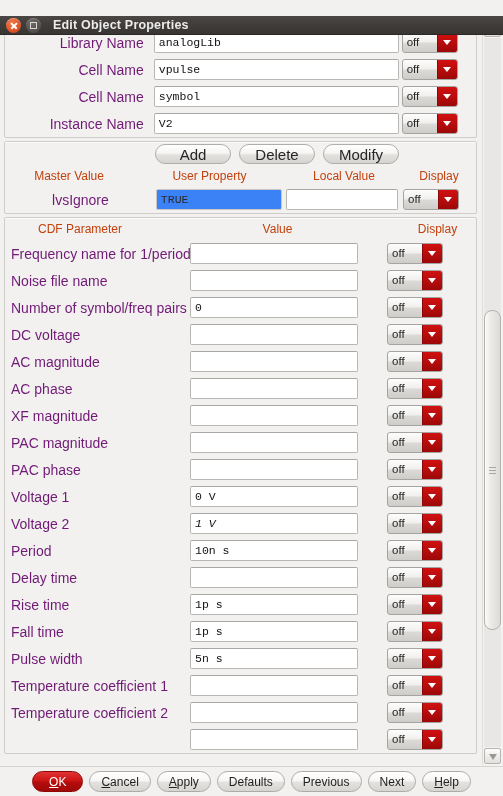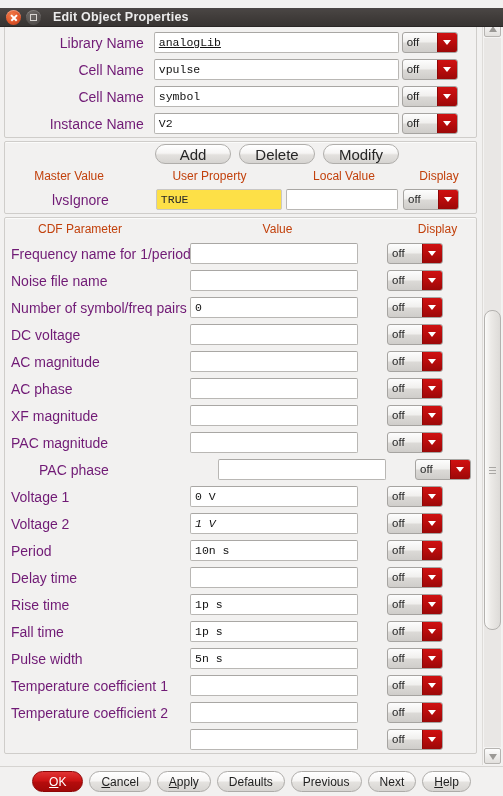--- a/index.html
+++ b/index.html
@@ -17,21 +17,21 @@
     position: relative;
     width: 503px;
     height: 796px;
     overflow: hidden;
     background: #f2f1f0;
   }
 
   
   .titlebar {
     position: absolute;
-    left: 0; top: 8px;
+    left: 0; top: 16px;
     width: 503px;
     height: 19px;
     background: linear-gradient(to bottom, #4b4745 0%, #403c3a 52%, #383533 100%);
     display: flex;
     align-items: center;
     box-sizing: border-box;
     padding-left: 6px;
     z-index: 50;
     border-bottom: 1px solid #2a2726;
   }
@@ -149,21 +149,21 @@
     background: #ffffff;
     font-family: "Liberation Mono", monospace;
     font-size: 11.5px;
     color: #111;
     padding: 0 4px;
     line-height: 19px;
     white-space: nowrap;
     overflow: hidden;
   }
   .tf.ro {
-    background: #fde047;
+    background: #3b82f6;
     color: #2a2a2a;
     border-color: #c9c7c4;
   }
 
   
   .optmenu {
     width: 56px;
     height: 21px;
     display: flex;
     align-items: stretch;
@@ -330,21 +330,21 @@
         <div class="groupbox" id="gb-prop">
           <div class="hdrrow">
             <div class="hdr c-prop" style="text-align:center;padding-right:0">Property</div>
             <div class="hdr c-val">Value</div>
             <div class="hdr c-disp">Display</div>
           </div>
           <div id="prop-rows">
               <div class="row">
                 <div class="lbl" style="width: 150px; box-sizing: border-box; text-align: right; padding-right: 10px;">Library Name</div>
                 <div style="width: 250px; box-sizing: border-box;">
-                  <div class="tf" style="width: 245px; text-decoration: underline;">analogLib</div>
+                  <div class="tf" style="width: 245px;">analogLib</div>
                 </div>
                 <div style="width: 75px; box-sizing: border-box;">
                   <div class="optmenu">
                     <div class="omtext">off</div>
                     <div class="omarrow"></div>
                   </div>
                 </div>
               </div>
               <div class="row">
                 <div class="lbl" style="width: 150px; box-sizing: border-box; text-align: right; padding-right: 10px;">Cell Name</div>
@@ -516,21 +516,21 @@
                   <div class="tf" style="width: 168px;"></div>
                 </div>
                 <div style="width: 75px; box-sizing: border-box; padding-left: 22px;">
                   <div class="optmenu">
                     <div class="omtext">off</div>
                     <div class="omarrow"></div>
                   </div>
                 </div>
               </div>
               <div class="row">
-                <div class="lbl" style="width: 185px; padding-left: 6px; box-sizing: border-box; margin-left: 28px;">PAC phase</div>
+                <div class="lbl" style="width: 185px; padding-left: 6px; box-sizing: border-box;">PAC phase</div>
                 <div style="width: 175px; box-sizing: border-box;">
                   <div class="tf" style="width: 168px;"></div>
                 </div>
                 <div style="width: 75px; box-sizing: border-box; padding-left: 22px;">
                   <div class="optmenu">
                     <div class="omtext">off</div>
                     <div class="omarrow"></div>
                   </div>
                 </div>
               </div>

